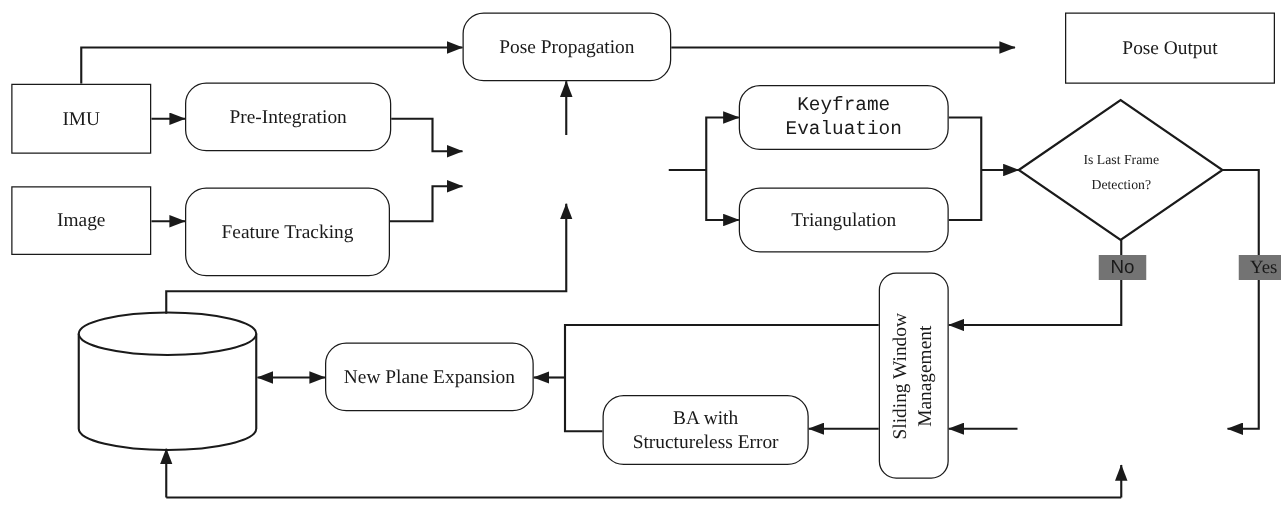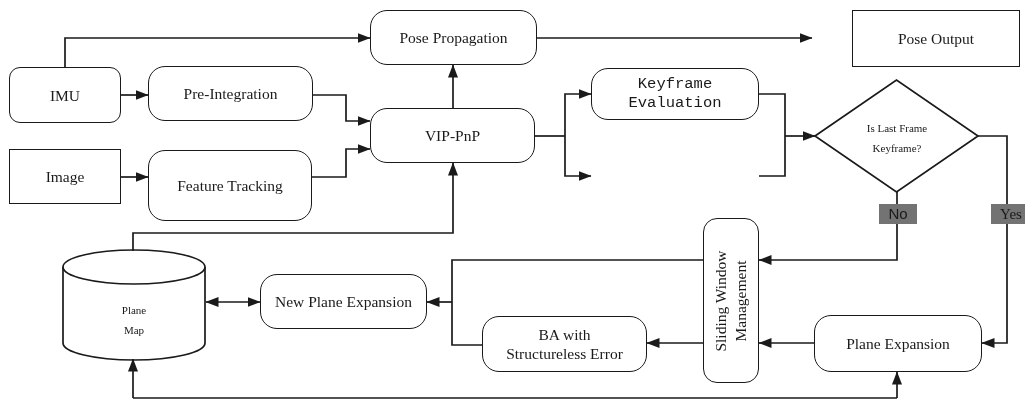--- a/index.html
+++ b/index.html
@@ -105,82 +105,75 @@
       <path d="M452,302 L427,302" marker-end="url(#arr)"></path>
 
       <path d="M206,302 L260,302" marker-start="url(#arrRev)" marker-end="url(#arr)"></path>
 
       <path d="M133,398 L897,398"></path>
       <path d="M133,398 L133,359" marker-end="url(#arr)"></path>
       <path d="M897,398 L897,372" marker-end="url(#arr)"></path>
     </g>
   </svg>
 
-  <div class="node" style="left:9px; top:67px; width:112px; height:56px;border-radius:11px;">
+  <div class="node" style="left:9px; top:67px; width:112px; height:56px;">
     <span>IMU</span>
   </div>
 
   <div class="node" style="left:9px; top:149px; width:112px; height:55px;">
     <span>Image</span>
   </div>
 
   <div class="node rounded" style="left:148px; top:66px; width:165px; height:55px;">
     <span>Pre-Integration</span>
   </div>
 
   <div class="node rounded" style="left:148px; top:150px; width:164px; height:71px;">
     <span>Feature Tracking</span>
   </div>
 
-  <div class="node rounded" style="left:370px; top:108px; width:165px; height:55px;">
-    <span>VIP-PnP</span>
-  </div>
 
   <div class="node rounded" style="left:370px; top:10px; width:167px; height:55px;">
     <span>Pose Propagation</span>
   </div>
 
   <div class="node" style="left:812px; top:10px; width:168px; height:57px;margin-left:40px;">
     <span>Pose Output</span>
   </div>
 
   <div class="node rounded" style="left:591px; top:68px; width:168px; height:52px;font-family:Liberation Mono, monospace;">
     <span>Keyframe Evaluation</span>
   </div>
 
+  <div class="node rounded" style="left:591px; top:150px; width:168px; height:52px;">
+    <span>Triangulation</span>
+  </div>
 
   <div class="node rounded-lg" style="left:703px; top:218px; width:56px; height:165px;">
     <div class="vtext">
       <div>Sliding Window</div>
       <div>Management</div>
     </div>
   </div>
 
-  <div class="node rounded" style="left:814px; top:315px; width:168px; height:57px;">
-    <span>Plane Expansion</span>
-  </div>
 
   <div class="node rounded" style="left:482px; top:316px; width:165px; height:56px;">
     <div>
       <div>BA with</div>
       <div>Structureless Error</div>
     </div>
   </div>
 
   <div class="node rounded" style="left:260px; top:274px; width:167px; height:55px;">
     <span>New Plane Expansion</span>
   </div>
 
   <div class="overlay-label" style="left:820px; top:117px; width:154px; height:42px;">
     <div>Is Last Frame</div>
-    <div>Keyframe?</div>
+    <div>Detection?</div>
   </div>
 
-  <div class="overlay-label" style="left:84px; top:300px; width:100px; height:40px;">
-    <div>Plane</div>
-    <div>Map</div>
-  </div>
 
   <div class="edge-label sans" style="left:879px; top:204px; width:34px;">No</div>
 
   <div class="edge-label" style="left:991px; top:204px; width:36px;">Yes</div>
 
 </div>
 
 </body></html>

